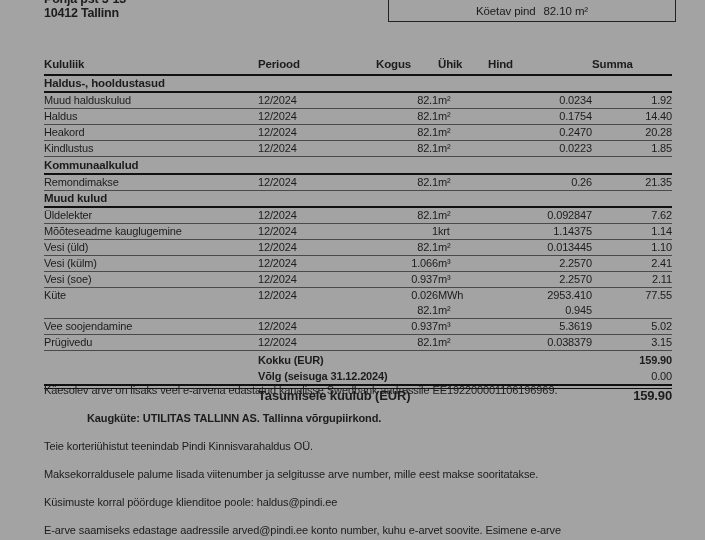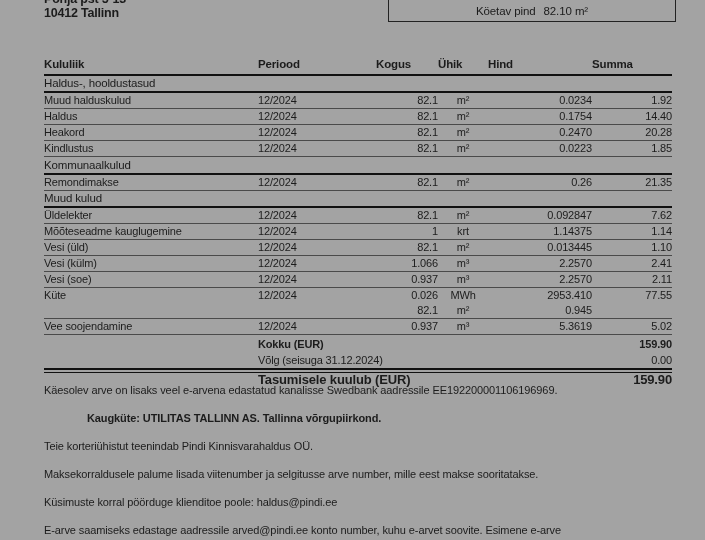--- a/index.html
+++ b/index.html
@@ -21,29 +21,29 @@
               font-size:11px; letter-spacing:-0.15px; }
   table.inv col.c-name   { width:214px; }
   table.inv col.c-period { width:118px; }
   table.inv col.c-qty    { width:62px; }
   table.inv col.c-unit   { width:50px; }
   table.inv col.c-price  { width:104px; }
   table.inv col.c-sum    { width:80px; }
   table.inv th, table.inv td { padding:1px 0 1.5px 0; line-height:12.5px; vertical-align:bottom; overflow:hidden; white-space:nowrap; }
   table.inv thead th { text-align:left; font-size:11.5px; border-bottom:2px solid #111; padding-bottom:3px;margin-left:12px; }
   th.r, td.r { text-align:right; }
-  td.unit, th.unit { padding-left:8px; text-align:center; }
+  td.unit, th.unit { padding-left:8px; text-align:left; }
   td.price, th.price { padding-right:12px; }
   td.sum, th.sum { padding-right:2px; }
-  tr.sec-row td { font-weight:normal; font-size:11.5px; border-bottom:2px solid #111; padding-top:1.5px; }
+  tr.sec-row td { font-weight:bold; font-size:11.5px; border-bottom:2px solid #111; padding-top:1.5px; }
   tr.data-row td { border-bottom:1px solid #4a4a4a; }
   tr.data-row.no-b td { border-bottom:none; }
   tr.tot-row td { border-bottom:none; padding-top:2.5px; }
   tr.tot-row td.lbl { font-weight:bold; }
-  tr.tot-row.plain td.lbl { font-weight:normal;margin-top:40px; }
+  tr.tot-row.plain td.lbl { font-weight:bold;margin-top:40px; }
   tr.tot-row td.val { font-weight:bold; }
   tr.tot-row.plain td.val { font-weight:normal; }
   tr.dbl-row td { border-top:2px solid #111; border-bottom:1px solid #111; height:3px; padding:0; line-height:0; }
   tr.pay-row td { font-weight:bold; font-size:13px; padding-bottom:3px; border-bottom:none; }
 
   
   .footer { position:absolute; left:44px; top:384px; width:630px; font-size:11px; line-height:13px; letter-spacing:-0.1px; }
   .footer p { margin-bottom:15px; }
   .footer p.bold { font-weight:bold;padding-left:43px; }
 </style>
@@ -189,20 +189,28 @@
           <td class="r sum"></td>
         </tr>
         <tr class="data-row">
           <td>Vee soojendamine</td>
           <td>12/2024</td>
           <td class="r">0.937</td>
           <td class="unit">m³</td>
           <td class="r price">5.3619</td>
           <td class="r sum">5.02</td>
         </tr>
+        <tr class="data-row">
+          <td>Prügivedu</td>
+          <td>12/2024</td>
+          <td class="r">82.1</td>
+          <td class="unit">m²</td>
+          <td class="r price">0.038379</td>
+          <td class="r sum">3.15</td>
+        </tr>
       </tbody>
     <tfoot>
       <tr class="tot-row">
         <td></td>
         <td class="lbl" colspan="4">Kokku (EUR)</td>
         <td class="r sum val">159.90</td>
       </tr>
       <tr class="tot-row plain">
         <td></td>
         <td class="lbl" colspan="4">Võlg (seisuga 31.12.2024)</td>

